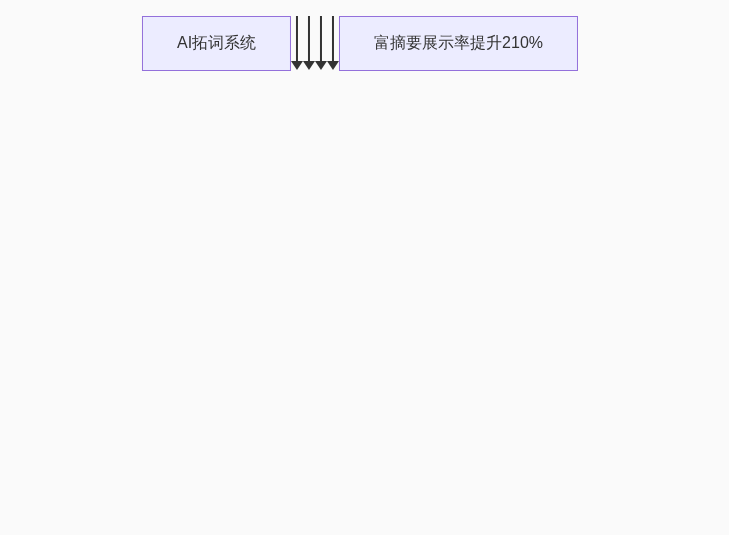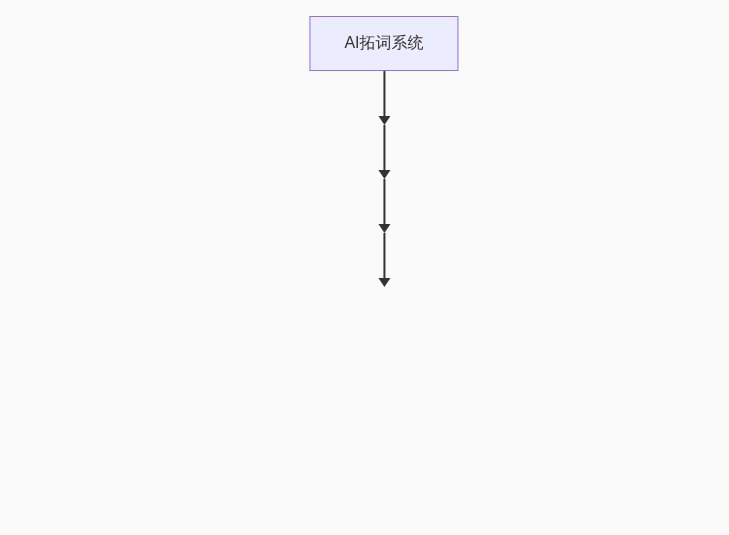--- a/index.html
+++ b/index.html
@@ -13,26 +13,25 @@
     font-family: "Liberation Sans", "DejaVu Sans", sans-serif;
     overflow: hidden;
     position: relative;
   }
   .canvas {
     position: absolute;
     inset: 0;
   }
   .flow {
     position: absolute;
-    left: 384px;
+    left: 360px;
     top: 16px;
     transform: translateX(-50%);
     display: flex;
-    flex-direction: column;
-    align-items: center;
+    flex-direction: row;
   }
   .node {
     box-sizing: border-box;
     height: 55px;
     padding: 0 34px;
     background: #ECECFF;
     border: 1px solid #9370DB;
     display: flex;
     align-items: center;
     justify-content: center;
@@ -87,15 +86,18 @@
       <div class="line"></div>
       <div class="head"></div>
     </div>
 
 
     <div class="arrow">
       <div class="line"></div>
       <div class="head"></div>
     </div>
 
+    <div class="node">
+      <span>富摘要展示率提升210%</span>
+    </div>
 
   </div>
 </div>
 
 </body></html>

